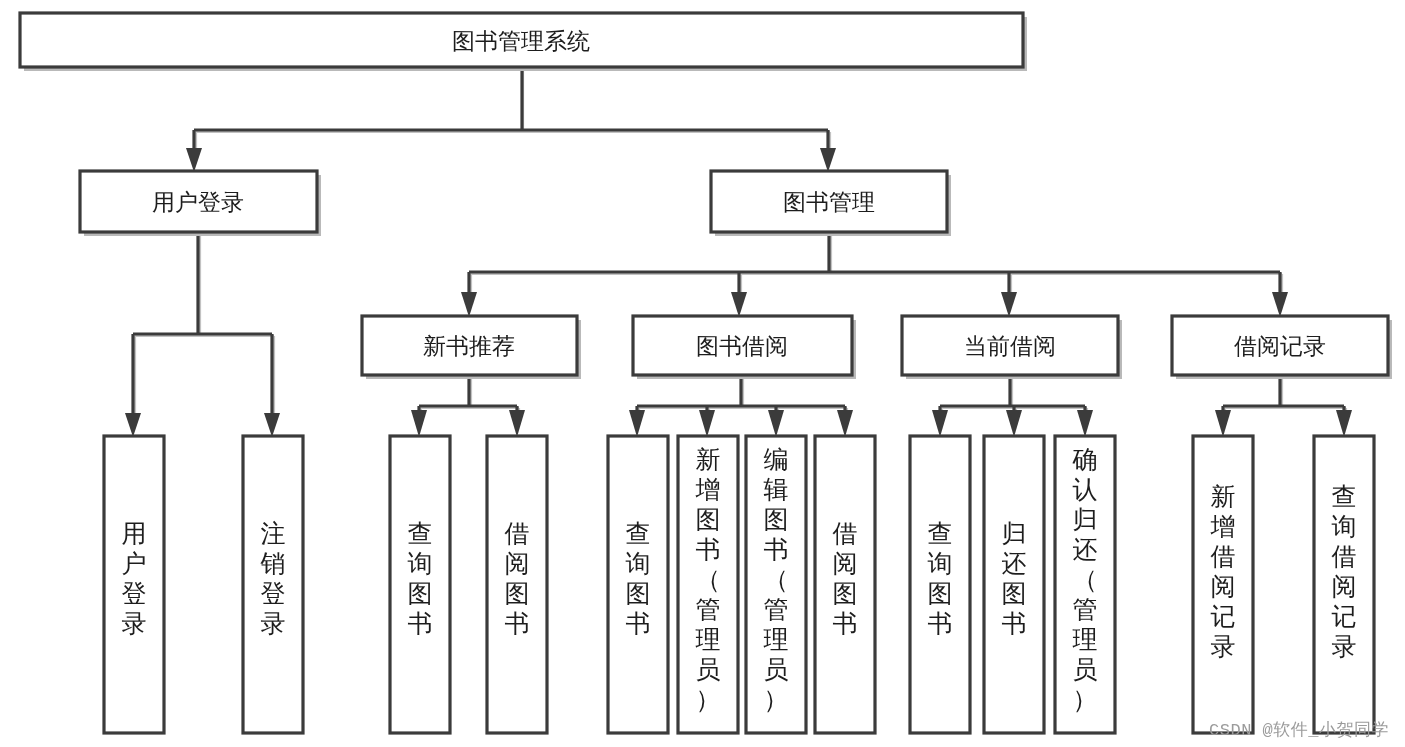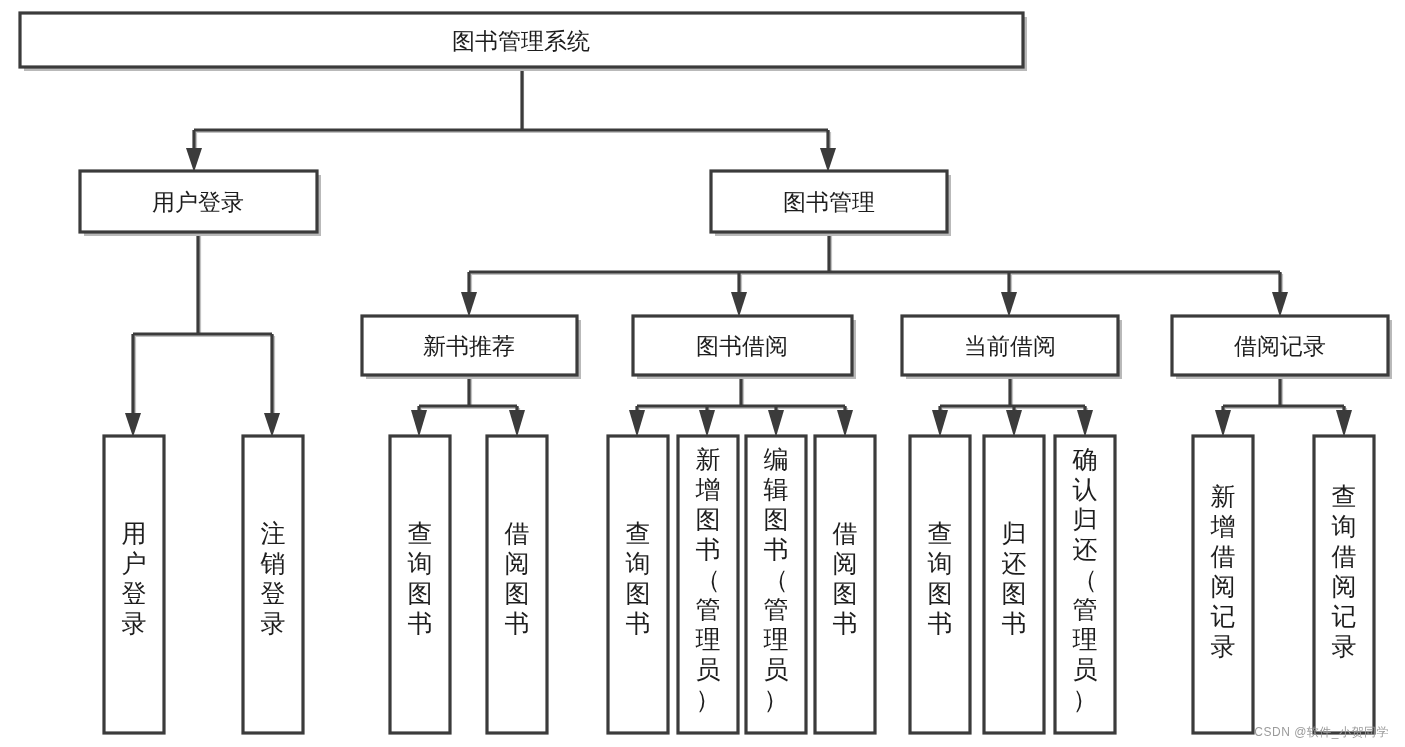--- a/index.html
+++ b/index.html
@@ -65,22 +65,22 @@
     font-size: 25px;
     text-anchor: middle;
   }
   text.node-label-v tspan {
     text-anchor: middle;
   }
   .watermark {
     position: absolute;
     right: 16px;
     bottom: 6px;
-    font-family: Liberation Sans, sans-serif;
-    font-size: 12px;
+    font-family: Liberation Mono, monospace;
+    font-size: 17px;
     color: #9b9b9b;
     letter-spacing: 0.5px;
     white-space: nowrap;
     pointer-events: none;
   }
 </style>
 </head>
 <body>
 
 <div id="diagram-root">

